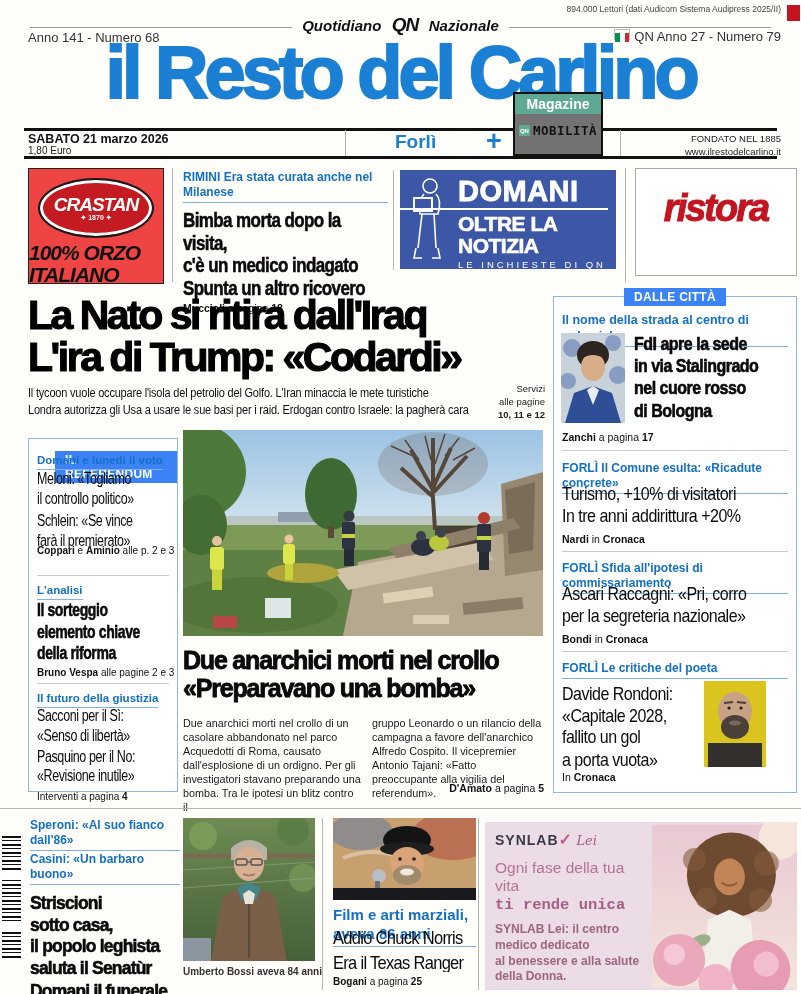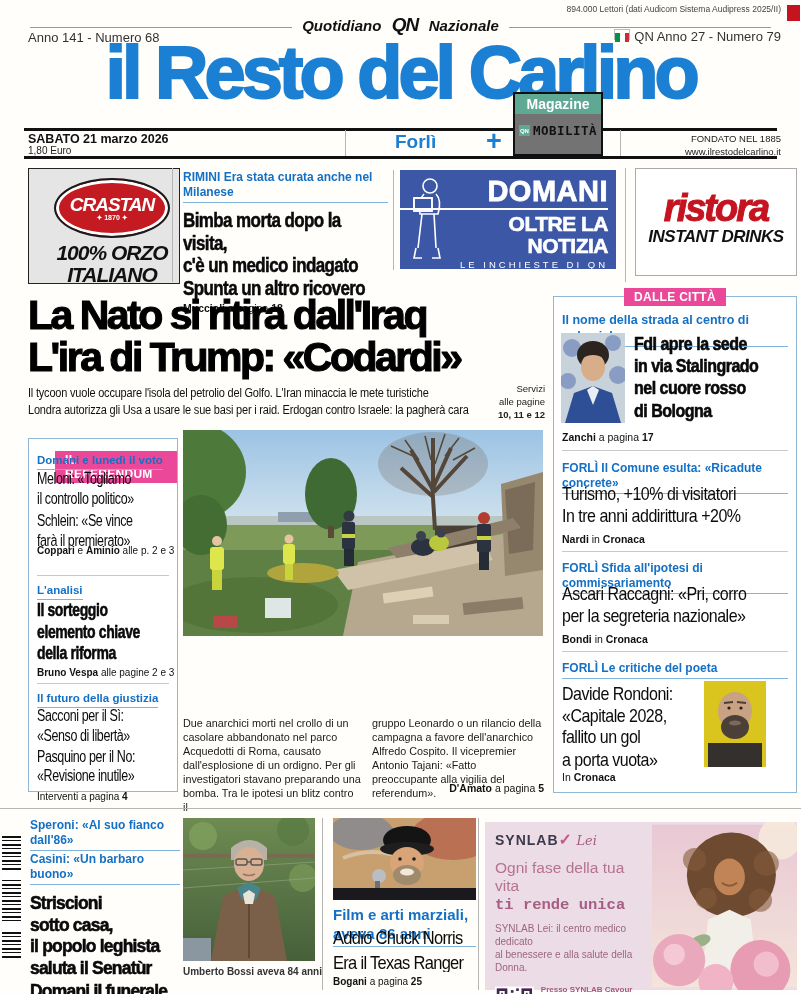--- a/index.html
+++ b/index.html
@@ -28,46 +28,46 @@
   .plus{font-weight:700;font-size:27px;color:#1b80d3;line-height:1;}
   .fondato{font-size:9.5px;text-align:right;color:#222;line-height:1.4;}
   .flag{display:inline-block;width:14px;height:9px;vertical-align:-1px;margin-right:4px;border:0.5px solid #bbb;}
   .flag i{display:inline-block;width:33.3%;height:100%;}
   .vline{width:1px;background:#b5b5b5;}
   .hline{height:1px;background:#b5b5b5;}
   
   .kick{color:#1470c4;font-size:12px;font-weight:700;border-bottom:1.5px solid #7fb2dc;
         padding-bottom:2px;line-height:1.25;}
   .kick .rest{font-weight:700;}
-  .label-box{background:#ec4899;color:#fff;font-weight:700;font-size:12px;padding:2px 10px;
+  .label-box{background:#3b82f6;color:#fff;font-weight:700;font-size:12px;padding:2px 10px;
              letter-spacing:0.3px;}
   .bl{font-size:10.5px;color:#111;}
   .bl b{font-weight:700;}
   .divider{height:1px;background:#c9c9c9;}
   
   .hl-heavy{font-weight:700;color:#0b0b0b;}
   .hl-light{font-weight:400;color:#0b0b0b;}
   .sy{transform-origin:left top;}
   .lead-hl{font-size:41px;font-weight:700;letter-spacing:-2.5px;line-height:1.03;
            -webkit-text-stroke:1.1px #000;color:#000;}
   .lead-sub{font-size:11px;letter-spacing:-0.2px;line-height:1.35;transform:scaleY(1.15);transform-origin:left top;color:#111;}
   .services{font-size:9.5px;text-align:right;line-height:1.35;color:#222;}
   .services b{font-weight:700;margin-top:32px;}
   
   .bluebox{border:1px solid #8fb8d8;background:#fff;}
   
-  .crastan-box{border:1.5px solid #222;background:#e5e5e5;text-align:center;padding-left:16px;}
+  .crastan-box{border:1.5px solid #222;background:#ef4444;}
   .crastan-oval{width:112px;height:56px;margin:9px auto 4px auto;background:#c41a22;border:2px solid #1a1a1a;
                 box-shadow:inset 0 0 0 3px #fff;border-radius:50%;display:flex;flex-direction:column;
                 align-items:center;justify-content:center;color:#fff;}
   .crastan-brand{font-style:italic;font-weight:700;font-size:19px;letter-spacing:-1px;line-height:1;}
   .crastan-year{font-size:7px;font-weight:700;}
   .crastan-claim{font-style:italic;font-weight:700;font-size:21px;line-height:1.05;letter-spacing:-1px;}
   .domani-box{background:#3c57a6;color:#fff;display:flex;}
-  .domani-right{flex:1;padding:6px 8px 6px 0;text-align:right;}
+  .domani-right{flex:1;padding:6px 8px 6px 0;text-align:left;}
   .domani-title{font-weight:700;font-size:29px;letter-spacing:0.5px;line-height:1.05;-webkit-text-stroke:0.8px #fff;}
   .domani-rule{height:1.5px;background:#fff;margin:2px 0 3px -58px;}
   .domani-sub{font-weight:700;font-size:21px;letter-spacing:-0.5px;-webkit-text-stroke:0.6px #fff;line-height:1.05;}
   .domani-tag{font-size:9.5px;letter-spacing:3px;margin-top:2px;}
   .ristora-box{border:1px solid #aaa;background:#fff;text-align:center;}
   .ristora-brand{font-style:italic;font-weight:700;font-size:38px;color:#c41420;letter-spacing:-2px;
                  -webkit-text-stroke:1px #c41420;line-height:1;}
   .ristora-sub{font-style:italic;font-weight:700;font-size:17px;color:#111;letter-spacing:-0.5px;}
   
   .ph{display:block;}
@@ -76,21 +76,21 @@
   .barcode{background:repeating-linear-gradient(180deg,#111 0 2px,#fff 2px 4px,#111 4px 5px,#fff 5px 8px);}
   .barcode .gap{position:absolute;left:0;width:100%;height:9px;background:#fff;}
   
   .synlab{background:#ecdce6;display:flex;}
   .syn-left{width:162px;padding:8px 0 6px 10px;position:relative;}
   .syn-logo{font-weight:700;font-size:14px;color:#3a3a4c;letter-spacing:1px;}
   .syn-check{color:#c45a8c;font-weight:700;}
   .syn-lei{font-family:"DejaVu Serif",serif;font-style:italic;font-size:13px;color:#a65e84;}
   .syn-hl{font-size:15.5px;color:#b5738f;line-height:1.15;margin-top:10px;}
   .syn-hl b{font-weight:700;color:#a65e84;font-family:Liberation Mono, monospace;}
-  .syn-body{font-size:10px;font-weight:400;color:#9c6580;line-height:1.3;margin-top:8px;}
+  .syn-body{font-size:12px;font-weight:700;color:#9c6580;line-height:1.3;margin-top:8px;}
   .syn-cta{font-size:8px;font-weight:700;color:#a4587e;line-height:1.5;}
   .syn-cta .lnk{text-decoration:underline;}
   .redmark{background:#c41420;}
 </style>
 </head>
 <body>
 
 <div id="page">
 
   <div class="abs tiny" style="right:20px;top:4px;">894.000 Lettori  (dati Audicom Sistema Audipress 2025/II)</div>
@@ -175,21 +175,20 @@
       <div class="domani-rule"></div>
       <div class="domani-sub">OLTRE LA NOTIZIA</div>
       <div class="domani-tag">LE INCHIESTE DI QN</div>
     </div>
   </div>
 
   <div class="abs vline" style="left:625px;top:168px;height:114px;"></div>
 
   <div class="abs ristora-box" style="left:635px;top:168px;width:160px;height:106px;">
     <div class="ristora-brand" style="margin-top:20px;">ristora</div>
-    <div class="ristora-sub">INSTANT DRINKS</div>
   </div>
 
   <div class="abs lead-hl pre" style="left:28px;top:294px;width:525px;">La Nato si ritira dall'Iraq
 L'ira di Trump: «Codardi»</div>
   <div class="abs lead-sub pre" style="left:28px;top:384px;width:480px;">Il tycoon vuole occupare l'isola del petrolio del Golfo. L'Iran minaccia le mete turistiche
 Londra autorizza gli Usa a usare le sue basi per i raid. Erdogan contro Israele: la pagherà cara</div>
   <div class="abs services" style="left:483px;top:383px;width:62px;">
     <span class="pre">Servizi
 alle pagine</span><br><b>10, 11 e 12</b>
   </div>
@@ -281,20 +280,22 @@
       <circle cx="258" cy="103" r="4.5" fill="#3a414c"></circle>
     </g>
     <g>
       <rect x="296" y="120" width="10" height="20" fill="#262c36"></rect>
       <rect x="294" y="94" width="14" height="28" rx="2" fill="#2c3340"></rect>
       <rect x="294" y="106" width="14" height="4" fill="#c9d445"></rect>
       <circle cx="301" cy="88" r="6" fill="#b23c30"></circle>
     </g>
   </svg>
 
+  <div class="abs hl-heavy pre" style="left:183px;top:646px;width:362px;font-size:25px;letter-spacing:-1.2px;line-height:1.12;-webkit-text-stroke:0.8px #000;">Due anarchici morti nel crollo
+«Preparavano una bomba»</div>
   <div class="abs" style="left:183px;top:716px;width:178px;font-size:10.8px;line-height:1.3;color:#1a1a1a;">Due anarchici morti nel crollo di un casolare abbandonato nel parco Acquedotti di Roma, causato dall'esplosione di un ordigno. Per gli investigatori stavano preparando una bomba. Tra le ipotesi un blitz contro il</div>
   <div class="abs" style="left:372px;top:716px;width:172px;font-size:10.8px;line-height:1.3;color:#1a1a1a;">gruppo Leonardo o un rilancio della campagna a favore dell'anarchico Alfredo Cospito. Il vicepremier Antonio Tajani: «Fatto preoccupante alla vigilia del referendum».</div>
   <div class="abs bl" style="left:372px;top:782px;width:172px;text-align:right;">
     <b>D'Amato</b><span> a pagina </span><b>5</b>
   </div>
 
   <div class="abs bluebox" style="left:553px;top:296px;width:242px;height:495px;">
     <div class="abs label-box" style="left:70px;top:-9px;">DALLE CITTÀ</div>
 
     <div class="abs kick" style="left:8px;top:16px;width:226px;font-size:12.5px;">Il nome della strada al centro di polemiche</div>

